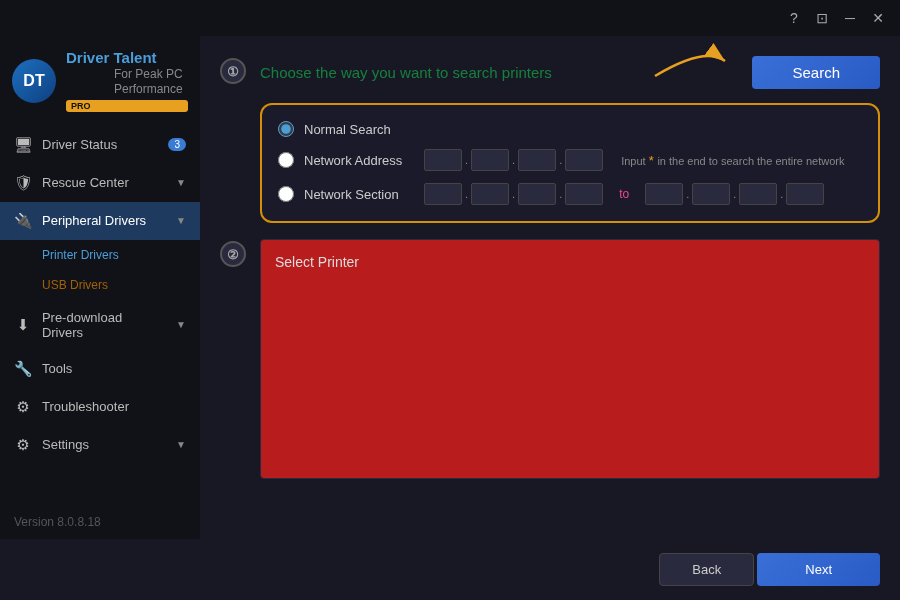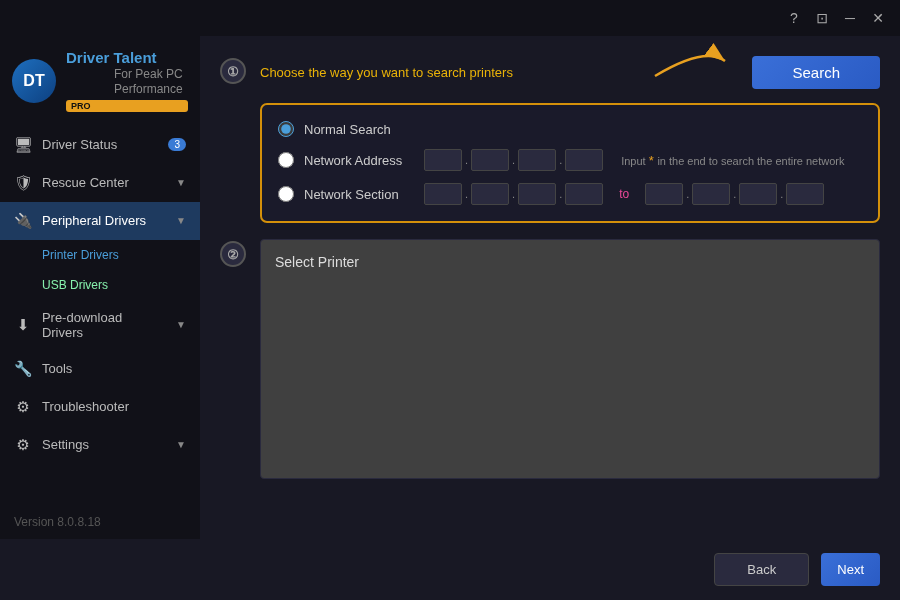--- a/index.html
+++ b/index.html
@@ -128,21 +128,21 @@
       font-size: 15px;
       width: 18px;
       text-align: center;
     }
     .sub-nav-item {
       display: flex;
       align-items: center;
       padding: 8px 14px 8px 42px;
       cursor: pointer;
       font-size: 12px;
-      color: #86efac;
+      color: #a16207;
     }
     .sub-nav-item.active { color: #4a9eda; }
 
     .version-text {
       margin-top: auto;
       padding: 10px 14px;
       font-size: 12px;
       color: #555;
     }
 
@@ -181,39 +181,39 @@
       flex: 1;
     }
 
     .step1-header {
       display: flex;
       align-items: center;
       justify-content: space-between;
       margin-bottom: 14px;
     }
     .step1-title {
-      font-size: 13px;
-      color: #eab308;
+      font-size: 15px;
+      color: #15803d;
       font-weight: 500;
     }
 
     .search-btn {
       background: linear-gradient(135deg, #3a6fd8, #2a5bc4);
       color: #fff;
       border: none;
       border-radius: 4px;
       padding: 8px 40px;
       font-size: 15px;
       cursor: pointer;
       font-weight: 500;
     }
 
     .options-box {
       border: 2px solid #d4900a;
-      border-radius: 7px;
+      border-radius: 12px;
       padding: 10px 16px;
       background: #1a1a2a;
       margin-bottom: 0;
     }
 
     .radio-row {
       display: flex;
       align-items: center;
       padding: 6px 0;
       gap: 10px;
@@ -265,57 +265,57 @@
     }
 
     .step2-section {
       display: flex;
       align-items: flex-start;
       gap: 14px;
       flex: 1;
     }
     .step2-content {
       flex: 1;
-      background: #404040;
+      background: #b91c1c;
       border: 1px solid #2a2a3e;
       border-radius: 4px;
       padding: 14px;
       min-height: 240px;
       display: flex;
       flex-direction: column;
     }
     .step2-title {
       font-size: 14px;
       color: #ddd;
       margin-bottom: 10px;
     }
 
     .bottom-bar {
       display: flex;
       justify-content: flex-end;
-      gap: 12px;
+      gap: 3px;
       padding: 14px 20px;
       background: #181824;
       flex-shrink: 0;
     }
     .back-btn {
       background: #2a2a3e;
       color: #ccc;
       border: 1px solid #444;
       border-radius: 4px;
       padding: 8px 32px;
       font-size: 13px;
       cursor: pointer;
     }
     .next-btn {
       background: linear-gradient(135deg, #3a6fd8, #2a5bc4);
       color: #fff;
       border: none;
       border-radius: 4px;
-      padding: 8px 16px;
+      padding: 8px 48px;
       font-size: 13px;
       cursor: pointer;
     }
   </style>
 </head>
 <body>
 
 <div class="title-bar">
   <div class="title-bar-btn">?</div>
   <div class="title-bar-btn">⊡</div>

